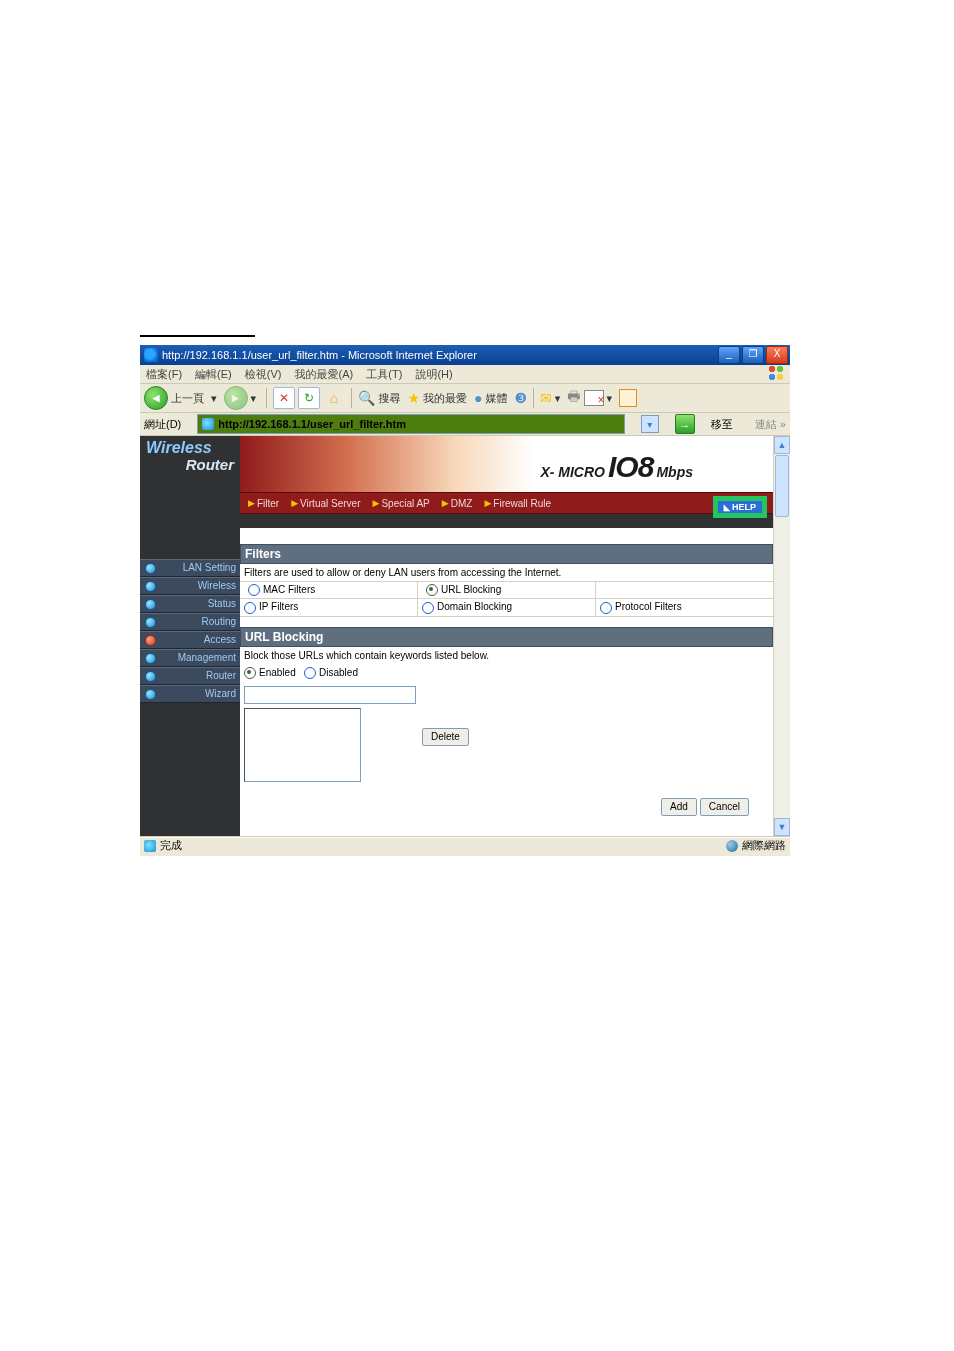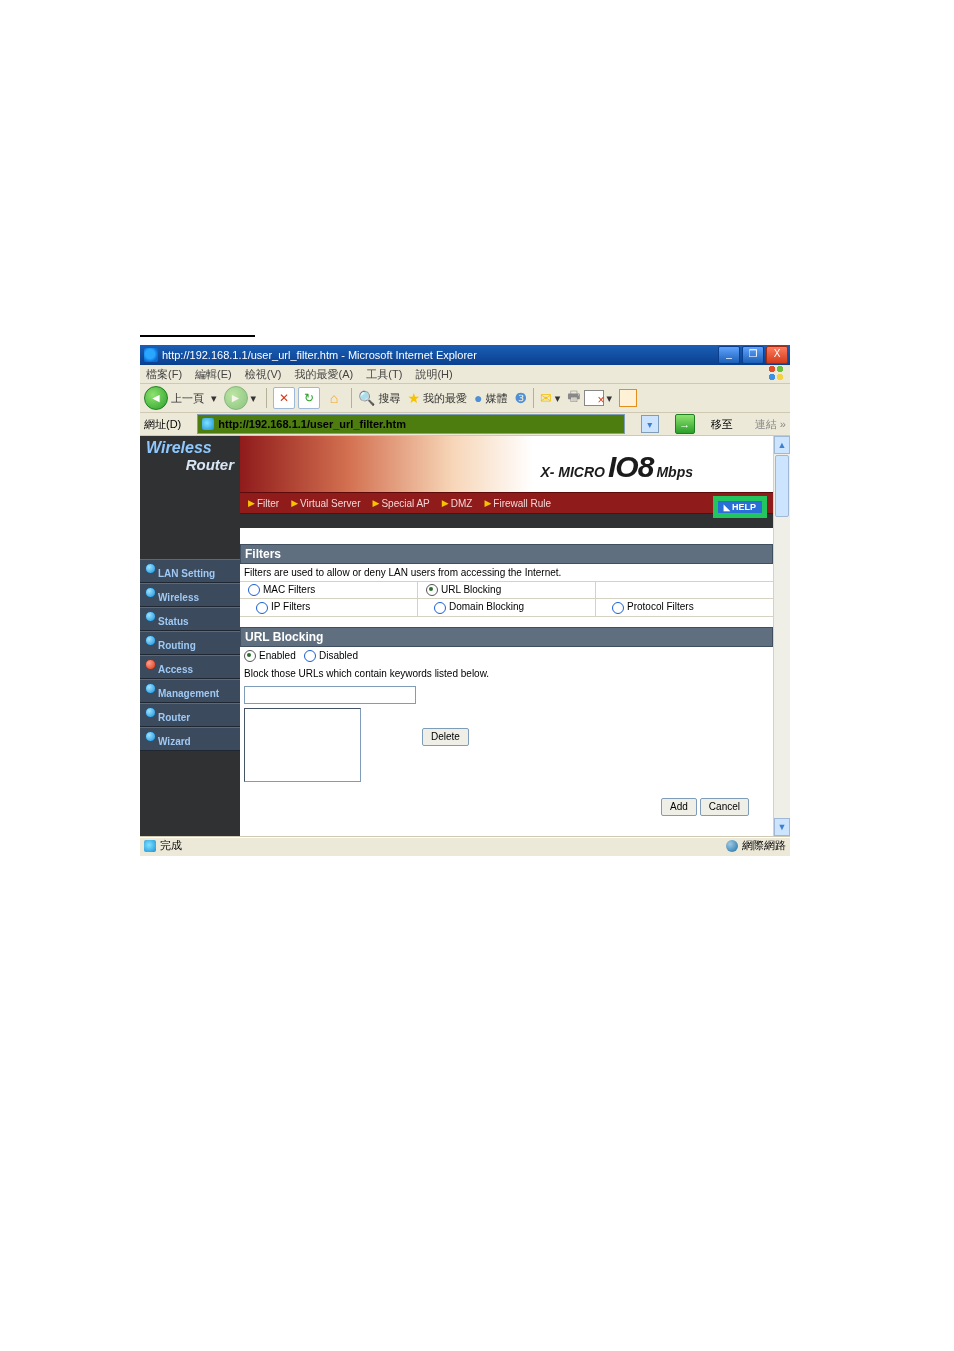--- a/index.html
+++ b/index.html
@@ -168,25 +168,25 @@
     line-height: 1.05;
   }
   .brand .w { color:#8fc9ff; font-size:16px;}
   .brand .r { color:#d8e6f5; font-size:15px; text-align:right;}
   .nav-gap { height: 70px; }
   .nav-item {
     background:#3b4a5c;
     border-top:1px solid #5a6a7c;
     border-bottom:1px solid #1f2733;
     color:#9fc9f5;
-    font-weight:bold;
+    font-weight:normal;
     font-size:10px;
-    padding:7px 4px 2px 18px;
+    padding:1px 4px 2px 18px;
     position:relative;
-    height:13px;line-height:13px;
+    height:13px;line-height:13px;text-align:right;
   }
   .nav-item::before {
     content:'';position:absolute;left:5px;top:3px;width:9px;height:9px;border-radius:50%;
     background: radial-gradient(circle at 3px 3px,#9fe3ff,#1b8fd6);
     border:1px solid #0a5f9f;
   }
   .nav-item.access::before {
     background: radial-gradient(circle at 3px 3px,#ff9f8f,#d23c1b);
     border-color:#a52a0f;
   }
@@ -231,21 +231,21 @@
     padding:2px 4px;border:1px solid #3f4f5f;
   }
   .desc { padding:3px 4px; font-size:10px;}
   .filter-row {
     display:flex;border-bottom:1px solid #d6d2c2;border-top:1px solid #d6d2c2;
     font-size:10px;
   }
   .filter-row .cell { flex:1; padding:2px 8px;border-right:1px solid #d6d2c2;}
   .filter-row .cell:last-child { border-right:none;}
   .filter-row2 { display:flex;border-bottom:1px solid #d6d2c2;font-size:10px;}
-  .filter-row2 .cell { flex:1; padding:2px 16px;border-right:1px solid #d6d2c2;}
+  .filter-row2 .cell { flex:1; padding:2px 4px;border-right:1px solid #d6d2c2;}
   .filter-row2 .cell:last-child { border-right:none;}
   .radio { display:inline-block;width:10px;height:10px;border:1px solid #555;border-radius:50%;vertical-align:middle;margin-right:3px;position:relative;}
   .radio.checked::after { content:'';position:absolute;left:2px;top:2px;width:4px;height:4px;border-radius:50%;background:#2a6f2a;}
   .radio.unchecked-blue { border-color:#1b5fd6;}
   .spacer-box { height:10px;}
   .url-area { padding:4px; }
   .url-controls { display:flex; gap:6px; align-items:flex-start;}
   .url-input {
     width:170px;height:16px;border:1px solid #7f9db9;background:#fff;
   }
@@ -400,26 +400,26 @@
           <div class="cell"></div>
         </div>
         <div class="filter-row2">
           <div class="cell"><span class="radio unchecked-blue"></span><span>IP Filters</span></div>
           <div class="cell"><span class="radio unchecked-blue"></span><span>Domain Blocking</span></div>
           <div class="cell"><span class="radio unchecked-blue"></span><span>Protocol Filters</span></div>
         </div>
 
         <div class="spacer-box"></div>
         <div class="section-head">URL Blocking</div>
+        <div class="desc">Block those URLs which contain keywords listed below.</div>
         <div class="desc">
           <span><span class="radio checked"></span><span>Enabled</span></span>
           &nbsp;
           <span><span class="radio unchecked-blue"></span><span>Disabled</span></span>
         </div>
-        <div class="desc">Block those URLs which contain keywords listed below.</div>
         <div class="url-area">
           <div class="url-controls">
             <div>
               <div class="url-input"></div>
               <div class="url-list"></div>
             </div>
             <div style="padding-top:42px;">
               <button class="btn">Delete</button>
             </div>
           </div>

